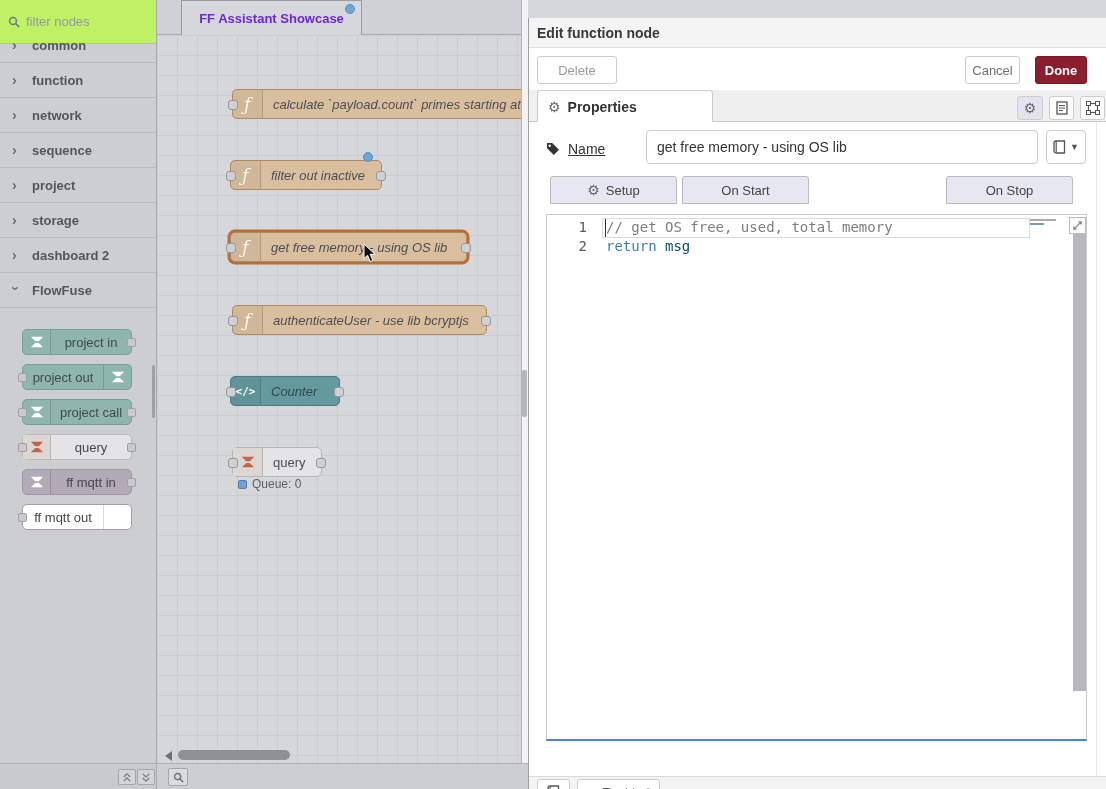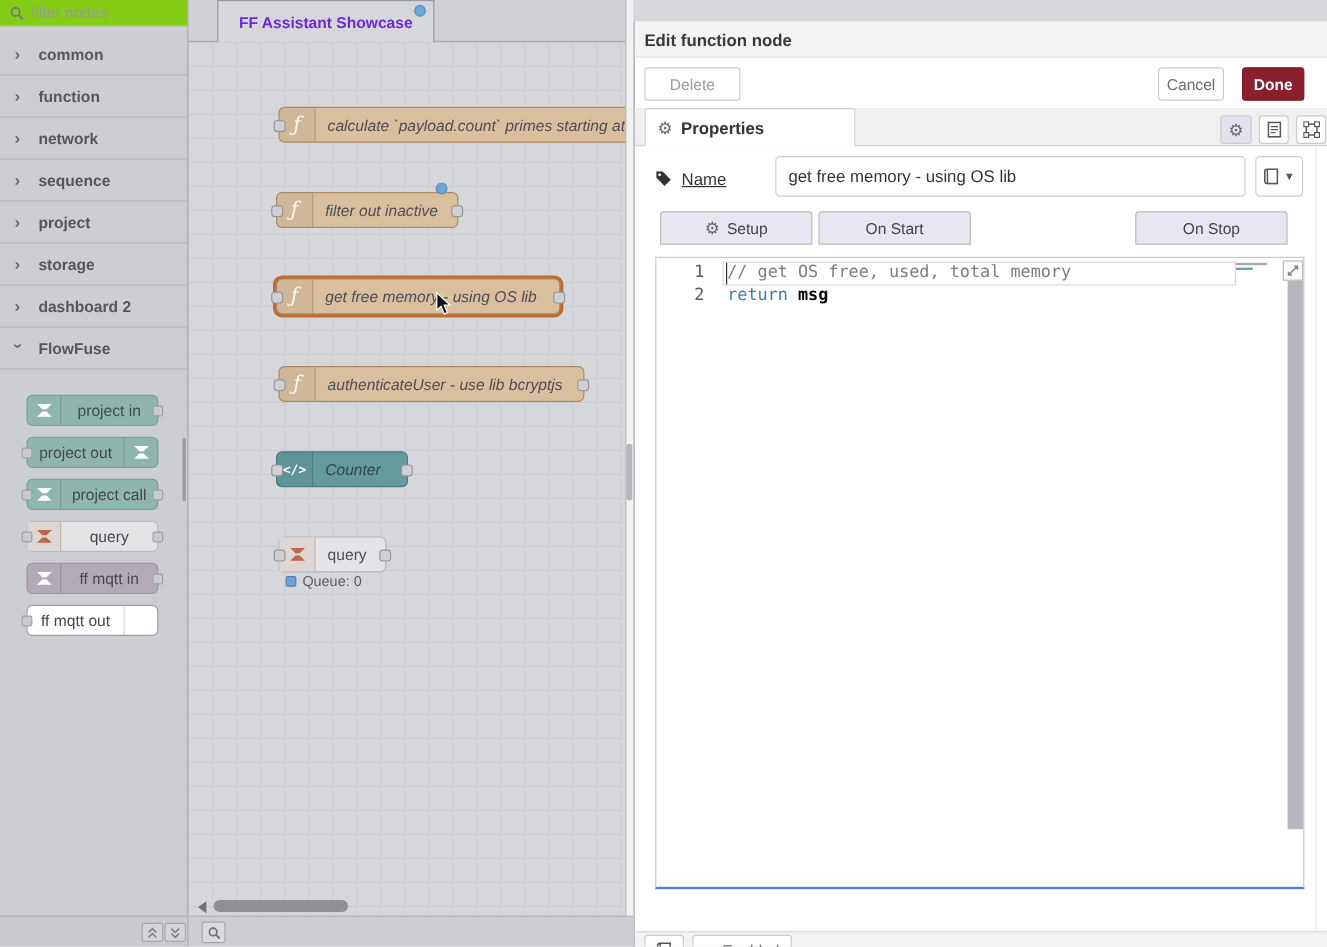--- a/index.html
+++ b/index.html
@@ -3,22 +3,22 @@
 <meta charset="utf-8">
 <style>
   * { margin:0; padding:0; box-sizing:border-box; }
   html,body { width:1106px; height:789px; overflow:hidden; }
   body { font-family:"Liberation Sans","DejaVu Sans",sans-serif; font-size:13px; }
   .app { position:relative; width:1106px; height:789px; background:#d6d7db; overflow:hidden; }
 
   
   .palette { position:absolute; left:0; top:0; width:157px; height:789px;
              background:#cdced2; border-right:1px solid #a9aab0; z-index:3; }
-  .palette-search { position:absolute; left:0; top:0; width:156px; height:22px;
-                    background:#84cc16; border-bottom:1px solid #b9bac0;
+  .palette-search { position:absolute; left:0; top:0; width:156px; height:44px;
+                    background:#bef264; border-bottom:1px solid #b9bac0;
                     display:flex; align-items:center; padding-left:8px; gap:6px; }
   .palette-search svg { color:#77787e; flex:0 0 auto; }
   .palette-search input { border:none; outline:none; background:transparent; width:110px;
                           font-size:13px; color:#5a5c63; font-family:inherit; }
   .palette-search input::placeholder { color:#9698a0; }
   .cat { position:absolute; left:0; width:156px; height:35px; border-bottom:1px solid #b9bac0;
          display:flex; align-items:center; gap:12px; padding-left:12px;
          font-weight:bold; color:#54565d; cursor:pointer; }
   .cat .chev { color:#6b6d74; font-size:14px; display:inline-block; width:8px; }
   .cat .chev.open { transform:rotate(90deg); }
@@ -140,21 +140,21 @@
   .editor { position:absolute; left:17px; top:92px; width:541px; height:527px; background:#fff;
             border:1px solid #c9c9c9; border-bottom:2px solid #4f83cc;
             font-family:"DejaVu Sans Mono","Liberation Mono",monospace; font-size:14px; }
   .gutter-num { position:absolute; width:40px; text-align:right; color:#5c5c5c; }
   .code-line { position:absolute; left:59px; white-space:pre; }
   .cur-line-box { position:absolute; left:55px; top:3px; width:428px; height:20px;
                   border:1px solid #d8d8d8; }
   .edit-cursor { position:absolute; left:58px; top:4px; width:1px; height:18px; background:#333; }
   .tk-comment { color:#7d7d7d; }
   .tk-keyword { color:#3a80a8; }
-  .tk-plain { color:#000000; font-weight:bold; }
+  .tk-plain { color:#0c4a6e; font-weight:normal; }
   .minimap { position:absolute; left:483px; top:3px; width:32px; height:12px; }
   .minimap i { position:absolute; height:2px; background:#a9a9a9; }
   .expand-btn { position:absolute; left:522px; top:2px; width:17px; height:17px; background:#fafafa;
                 border:1px solid #bbb; display:flex; align-items:center; justify-content:center;
                 color:#7a8a8a; cursor:pointer; }
   .ed-scroll { position:absolute; left:526px; top:19px; width:13px; height:457px; background:#b7b7bd; }
   .dlg-footer { position:absolute; left:0; bottom:0; width:578px; height:31px; background:#f3f3f3;
                 border-top:1px solid #d9d9d9; display:flex; align-items:center; padding-left:8px; gap:7px; }
   .foot-btn { height:26px; background:#fff; border:1px solid #ccc; border-radius:3px; color:#555;
               display:flex; align-items:center; justify-content:center; gap:7px; font-size:13px;

